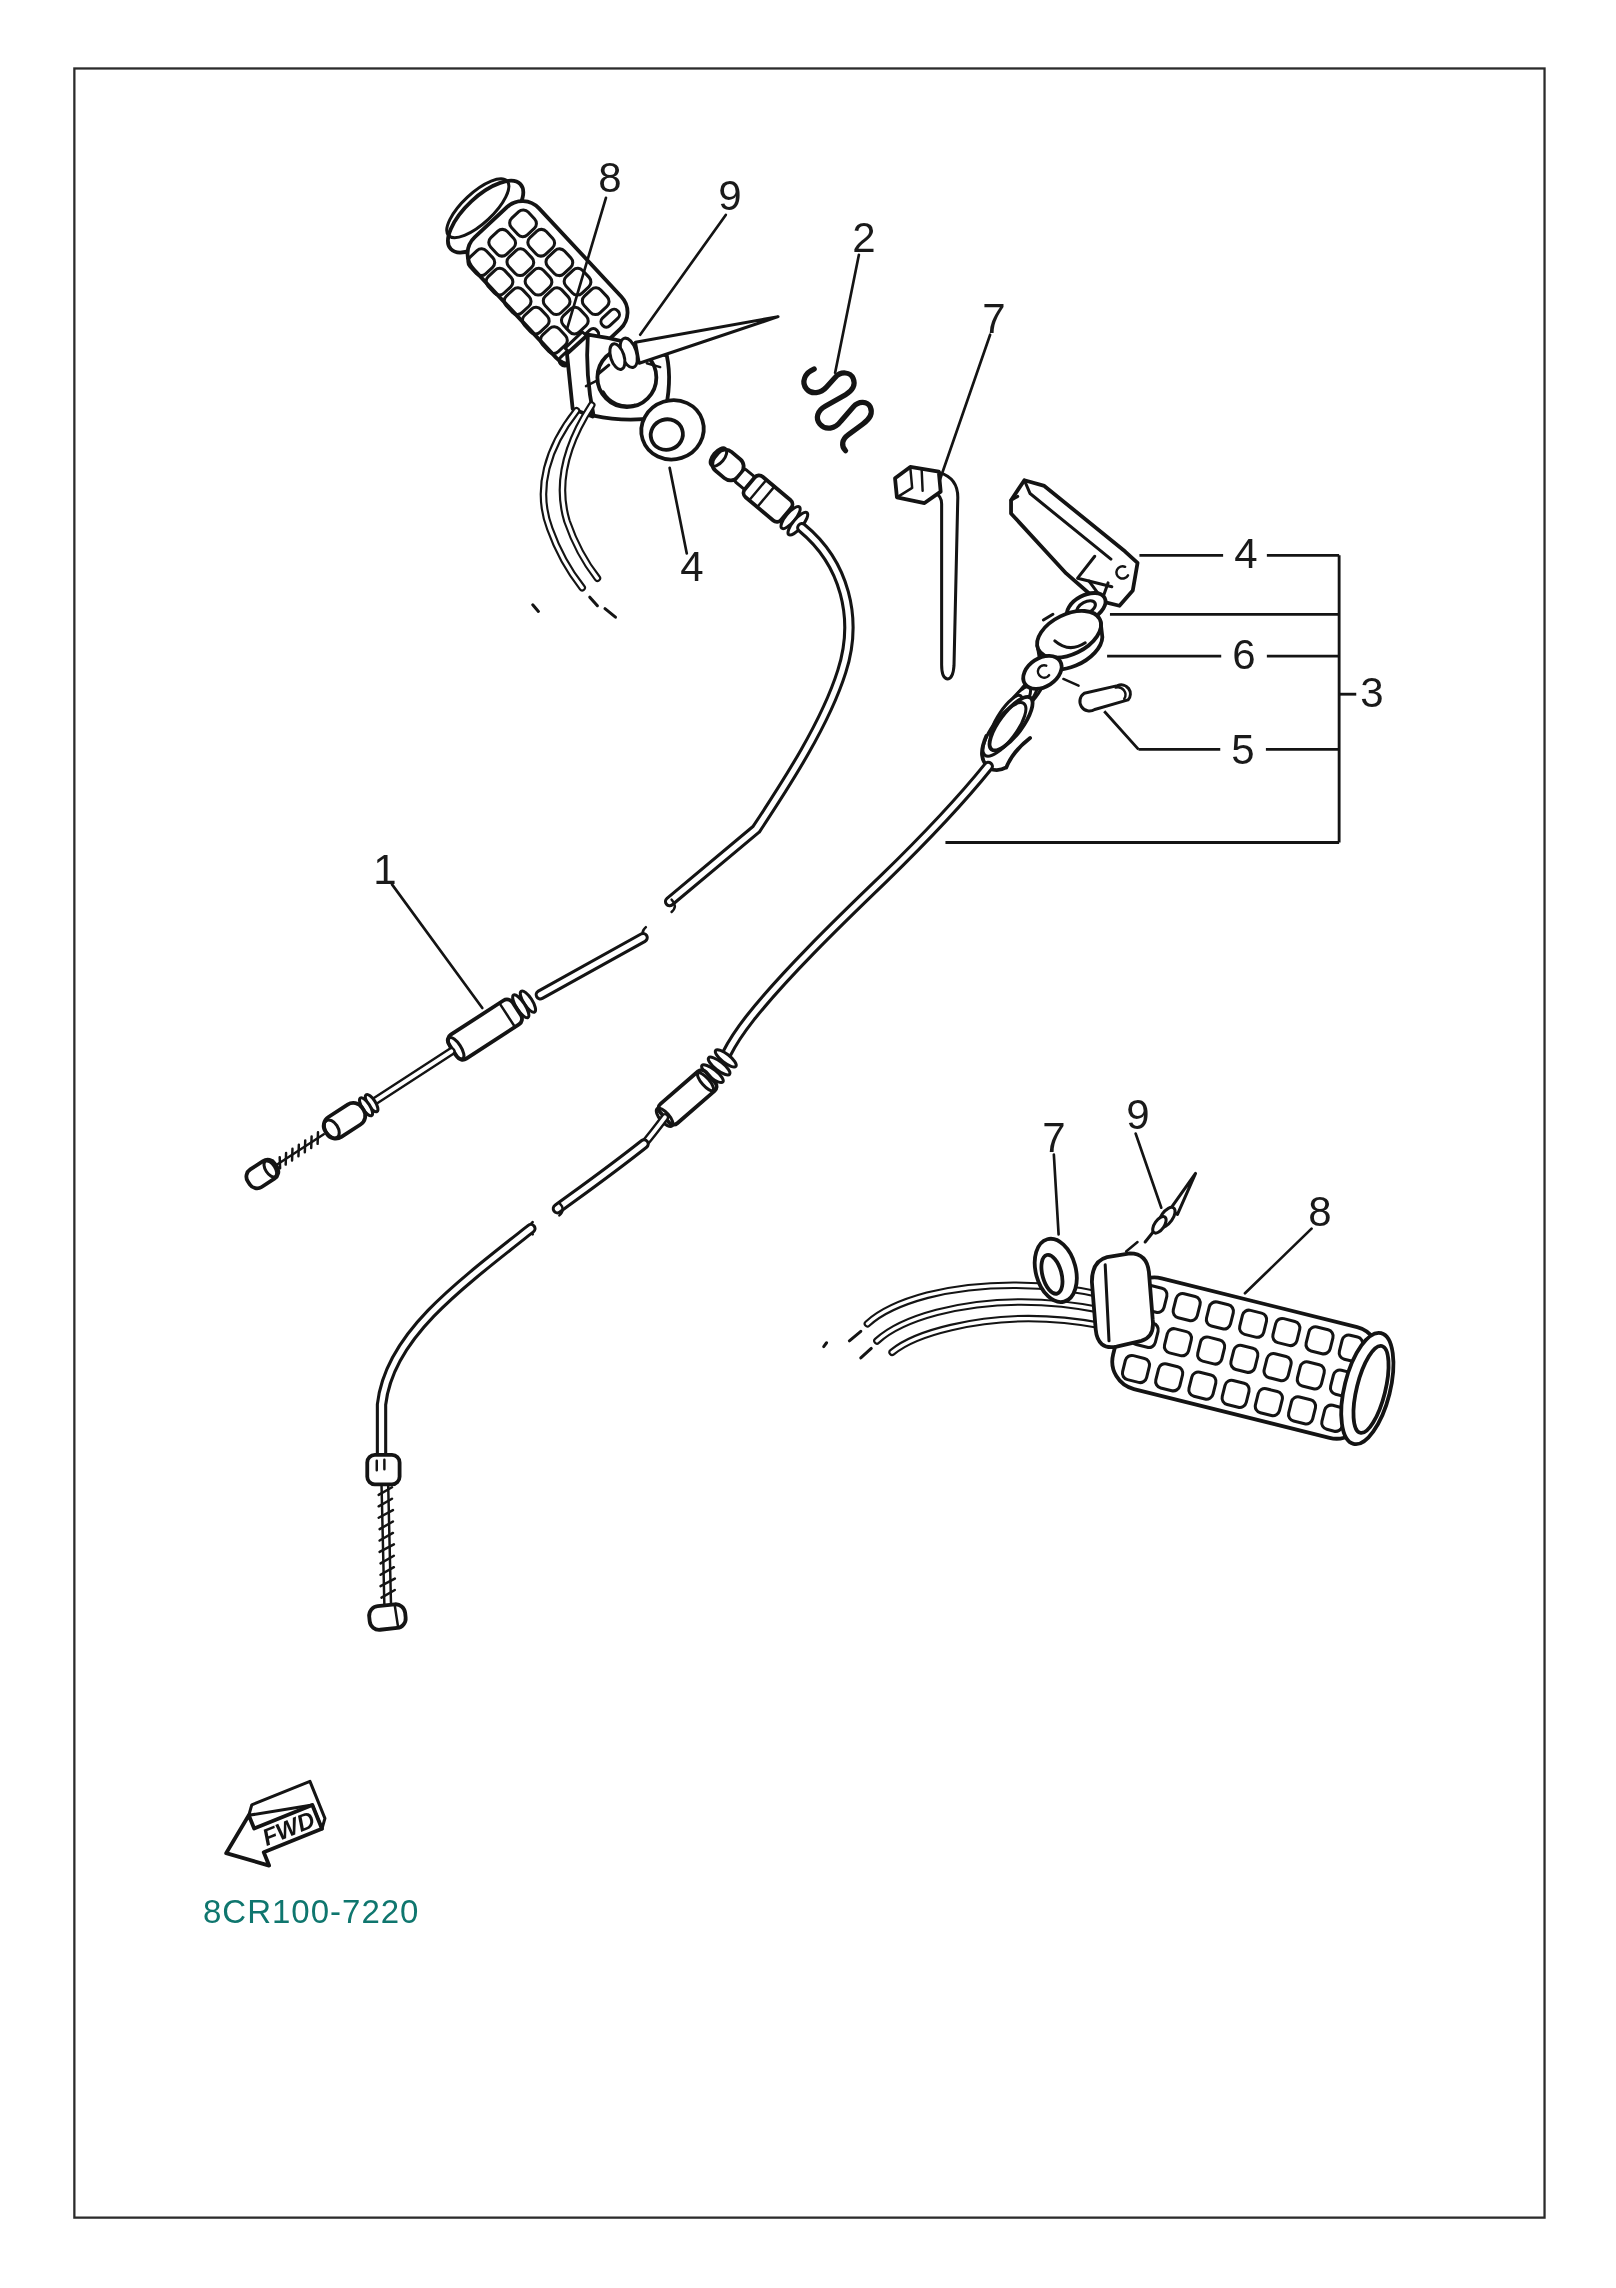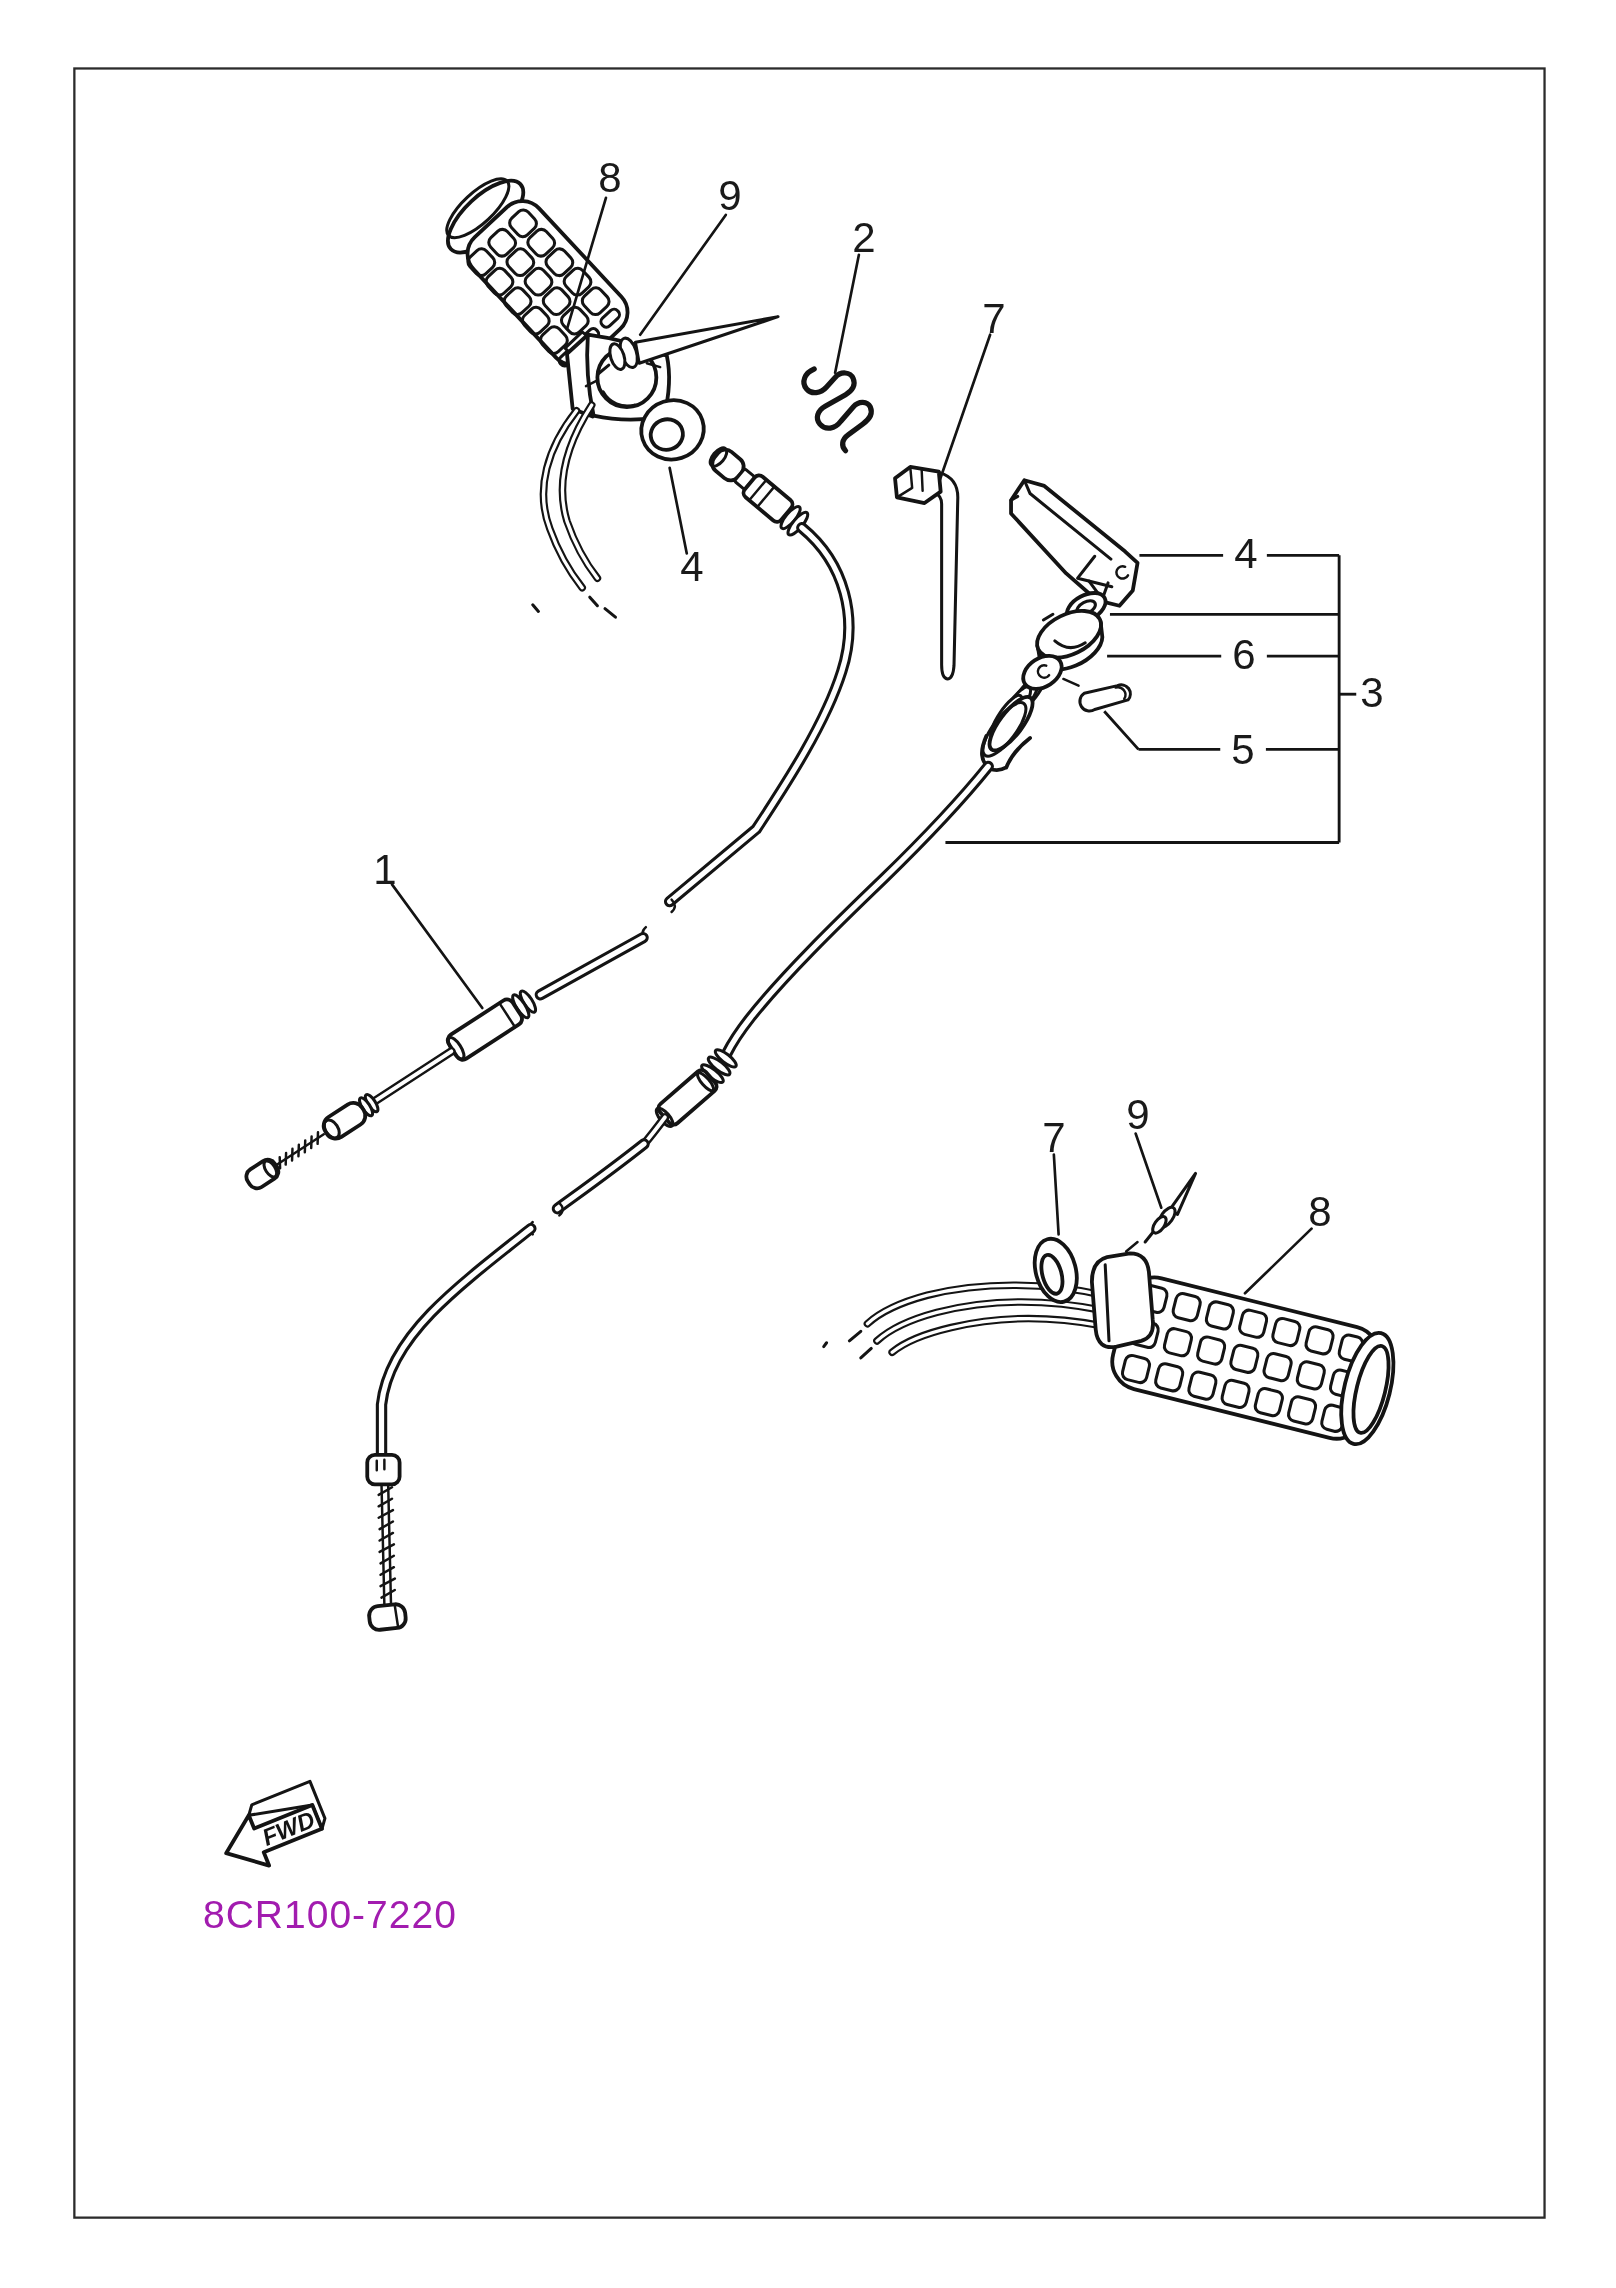--- a/index.html
+++ b/index.html
@@ -21,21 +21,21 @@
   .to  {fill:none;stroke:#141414;stroke-width:9;stroke-linecap:round;}
   .ti  {fill:none;stroke:#ffffff;stroke-width:4;stroke-linecap:round;}
   .wo  {fill:none;stroke:#141414;stroke-width:8;stroke-linecap:round;}
   .wi  {fill:none;stroke:#ffffff;stroke-width:3.5;stroke-linecap:round;}
   .callout{
     position:absolute;transform:translate(-50%,-50%);
     font-size:42px;color:#1a1a1a;line-height:1;letter-spacing:0;
     user-select:none;white-space:nowrap;
   }
   .partcode{
-    position:absolute;left:203px;top:1893px;font-size:39px;color:#a21caf;
+    position:absolute;left:203px;top:1893px;font-size:33px;color:#0f766e;
     letter-spacing:1px;white-space:nowrap;
   }
   .fwdtext{font-family:"Liberation Sans",sans-serif;}
 </style>
 </head>
 <body>
 
 <div class="page">
 
 <svg class="art" width="1617" height="2288" viewBox="0 0 1700 2406">

